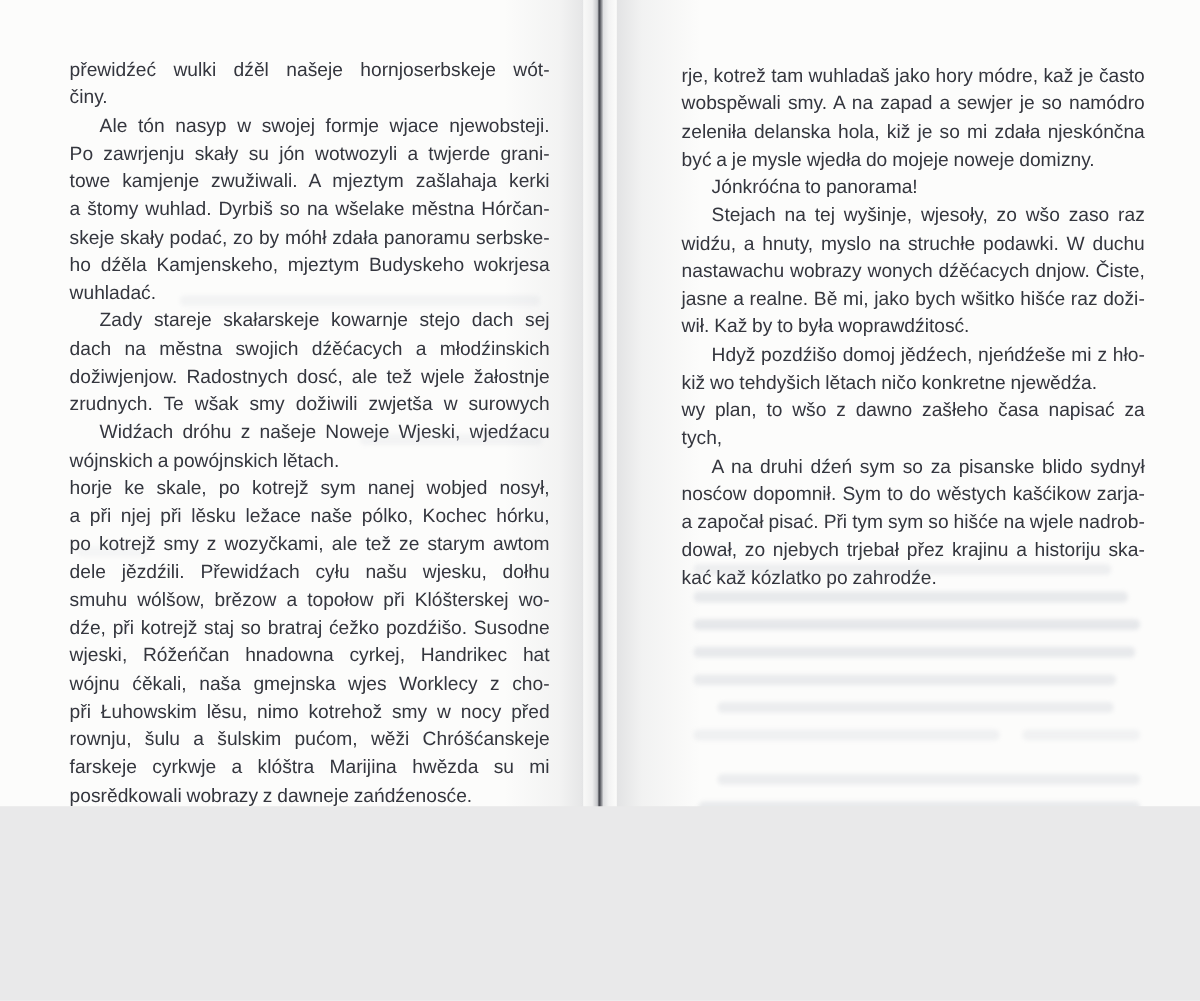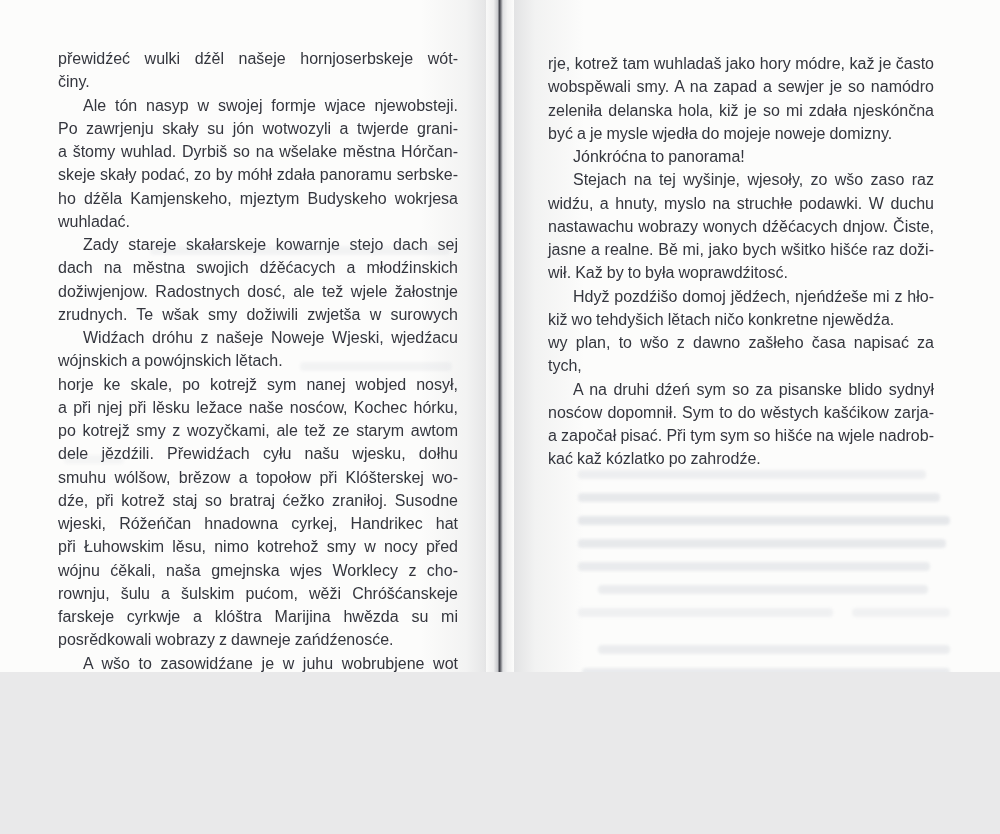--- a/index.html
+++ b/index.html
@@ -26,21 +26,21 @@
       rgba(140,143,152,0.12) 32%,
       rgba(110,113,124,0.38) 46%,
       rgba(54,56,64,0.95) 51%,
       rgba(70,72,80,0.80) 55%,
       rgba(150,153,162,0.28) 63%,
       rgba(160,162,170,0.10) 78%,
       rgba(0,0,0,0) 100%);
   }
   .text-block { position:absolute; }
   .text-left  { left:58px;  top:47px; width:400px; }
-  .text-right { left:548px; top:52px; width:386px; }
+  .text-right { left:568px; top:52px; width:386px; }
   .line {
     font-size:16px; line-height:23.25px; color:#34363e;
     text-align:justify; text-align-last:justify;
     word-spacing:-0.4px; hyphens:none;
   }
   .line.last { text-align-last:left; }
   .line.ind  { text-indent:25px; }
   .pnum { position:absolute; font-size:16px; color:#43454e; }
   .pnum-left  { left:60px;  top:762px; }
   .pnum-right { left:929px; top:758px; }
@@ -57,39 +57,40 @@
 
   <div class="page-shade-left"></div>
   <div class="page-shade-right"></div>
   <div class="spine"></div>
 
   <div class="text-block text-left">
       <div class="line">přewidźeć wulki dźěl našeje hornjoserbskeje wót-</div>
       <div class="line last">činy.</div>
       <div class="line ind">Ale tón nasyp w swojej formje wjace njewobsteji.</div>
       <div class="line">Po zawrjenju skały su jón wotwozyli a twjerde grani-</div>
+      <div class="line">towe kamjenje zwužiwali. A mjeztym zašlahaja kerki</div>
       <div class="line">a štomy wuhlad. Dyrbiš so na wšelake městna Hórčan-</div>
       <div class="line">skeje skały podać, zo by móhł zdała panoramu serbske-</div>
       <div class="line">ho dźěla Kamjenskeho, mjeztym Budyskeho wokrjesa</div>
       <div class="line last">wuhladać.</div>
       <div class="line ind">Zady stareje skałarskeje kowarnje stejo dach sej</div>
       <div class="line">dach na městna swojich dźěćacych a młodźinskich</div>
       <div class="line">dožiwjenjow. Radostnych dosć, ale tež wjele žałostnje</div>
       <div class="line">zrudnych. Te wšak smy dožiwili zwjetša w surowych</div>
       <div class="line ind">Widźach dróhu z našeje Noweje Wjeski, wjedźacu</div>
       <div class="line last">wójnskich a powójnskich lětach.</div>
       <div class="line">horje ke skale, po kotrejž sym nanej wobjed nosył,</div>
-      <div class="line">a při njej při lěsku ležace naše nosćow, Kochec hórku,</div>
+      <div class="line">a při njej při lěsku ležace naše pólko, Kochec hórku,</div>
       <div class="line">po kotrejž smy z wozyčkami, ale tež ze starym awtom</div>
       <div class="line">dele jězdźili. Přewidźach cyłu našu wjesku, dołhu</div>
       <div class="line">smuhu wólšow, brězow a topołow při Klóšterskej wo-</div>
-      <div class="line">dźe, při kotrež staj so bratraj ćežko zraniłoj. Susodne</div>
+      <div class="line">dźe, při kotrejž staj so bratraj ćežko pozdźišo. Susodne</div>
       <div class="line">wjeski, Róžeńčan hnadowna cyrkej, Handrikec hat</div>
+      <div class="line">wójnu ćěkali, naša gmejnska wjes Worklecy z cho-</div>
       <div class="line">při Łuhowskim lěsu, nimo kotrehož smy w nocy před</div>
-      <div class="line">wójnu ćěkali, naša gmejnska wjes Worklecy z cho-</div>
       <div class="line">rownju, šulu a šulskim pućom, wěži Chróšćanskeje</div>
       <div class="line">farskeje cyrkwje a klóštra Marijina hwězda su mi</div>
       <div class="line last">posrědkowali wobrazy z dawneje zańdźenosće.</div>
       <div class="line ind">A wšo to zasowidźane je w juhu wobrubjene wot</div>
     </div>
   <div class="text-block text-right">
       <div class="line">rje, kotrež tam wuhladaš jako hory módre, kaž je často</div>
       <div class="line">wobspěwali smy. A na zapad a sewjer je so namódro</div>
       <div class="line">zeleniła delanska hola, kiž je so mi zdała njeskónčna</div>
       <div class="line last">być a je mysle wjedła do mojeje noweje domizny.</div>
@@ -98,20 +99,21 @@
       <div class="line">widźu, a hnuty, myslo na struchłe podawki. W duchu</div>
       <div class="line">nastawachu wobrazy wonych dźěćacych dnjow. Čiste,</div>
       <div class="line">jasne a realne. Bě mi, jako bych wšitko hišće raz doži-</div>
       <div class="line last">wił. Kaž by to była woprawdźitosć.</div>
       <div class="line ind">Hdyž pozdźišo domoj jědźech, njeńdźeše mi z hło-</div>
       <div class="line last">kiž wo tehdyšich lětach ničo konkretne njewědźa.</div>
       <div class="line">wy plan, to wšo z dawno zašłeho časa napisać za tych,</div>
       <div class="line ind">A na druhi dźeń sym so za pisanske blido sydnył</div>
       <div class="line">nosćow dopomnił. Sym to do wěstych kašćikow zarja-</div>
       <div class="line">a započał pisać. Při tym sym so hišće na wjele nadrob-</div>
+      <div class="line">dował, zo njebych trjebał přez krajinu a historiju ska-</div>
       <div class="line last">kać kaž kózlatko po zahrodźe.</div>
     </div>
 
   <div id="bleed-layer">
       <div class="bleed" style="top: 246px; left: 150px; width: 300px; opacity: 0.09;"></div>
       <div class="bleed" style="top: 362px; left: 300px; width: 152px; opacity: 0.09;"></div>
       <div class="bleed" style="top: 455px; left: 64px; width: 60px; opacity: 0.07;"></div>
       <div class="bleed" style="top: 470px; left: 578px; width: 348px; opacity: 0.14;"></div>
       <div class="bleed" style="top: 493px; left: 578px; width: 362px; opacity: 0.2;"></div>
       <div class="bleed" style="top: 516px; left: 578px; width: 372px; opacity: 0.22;"></div>

